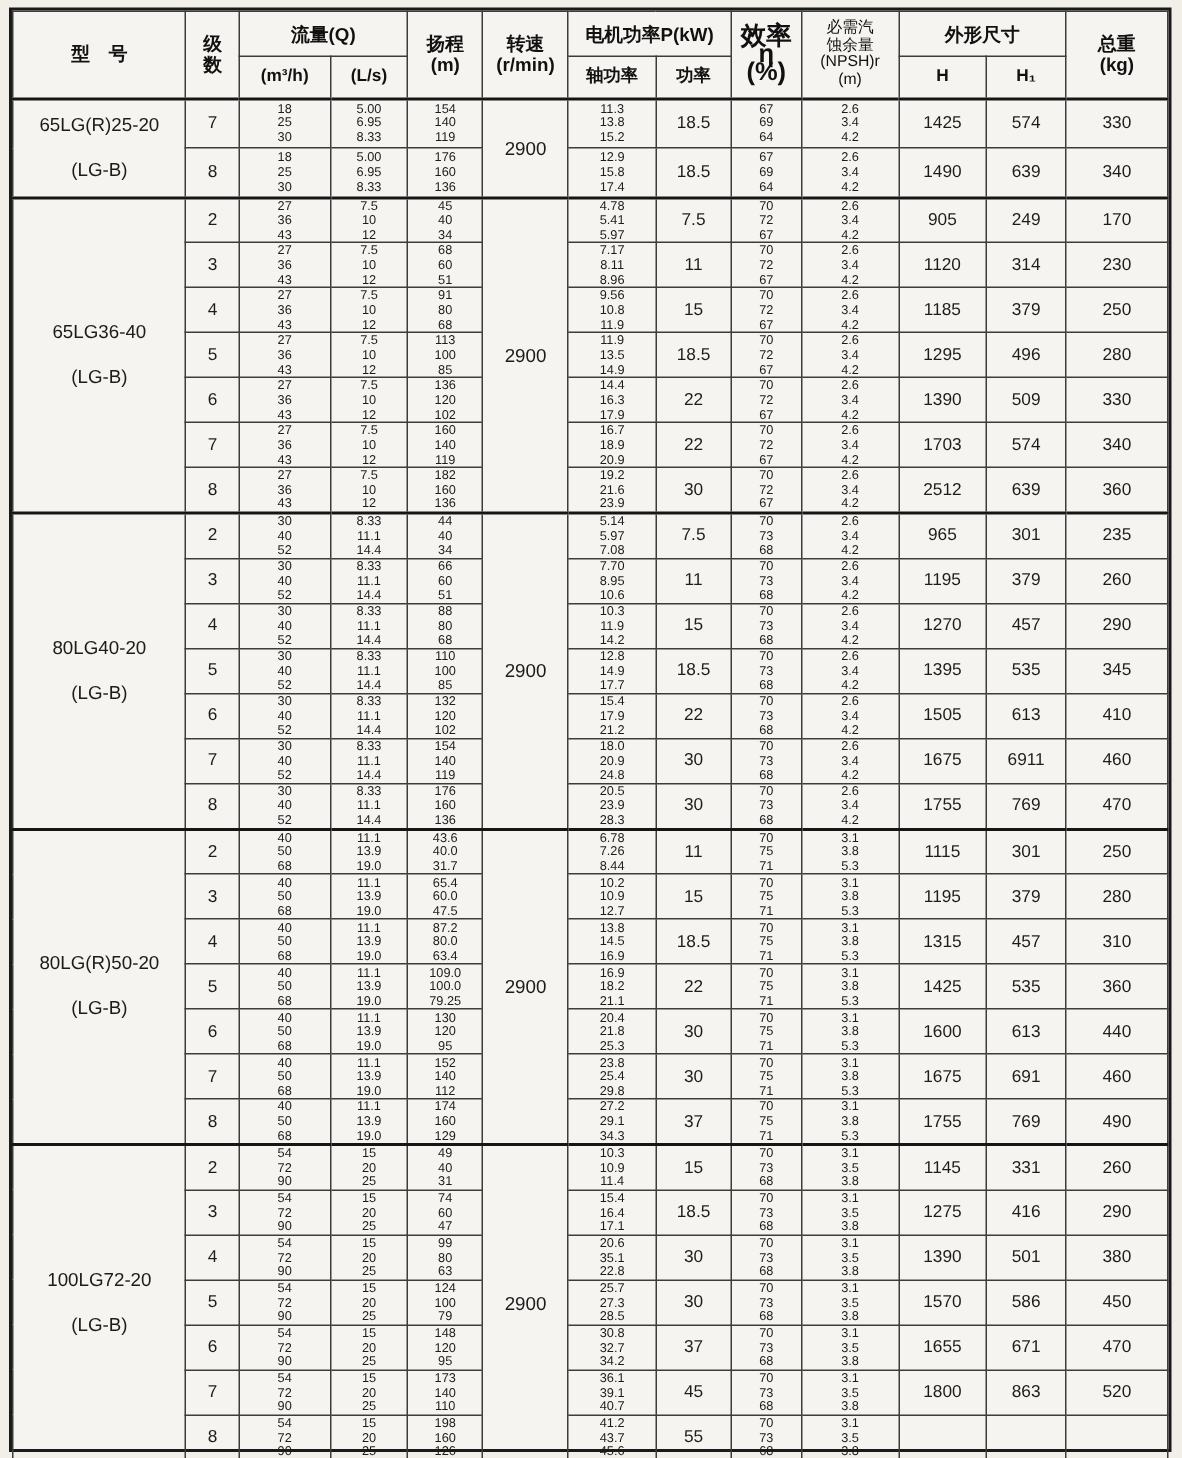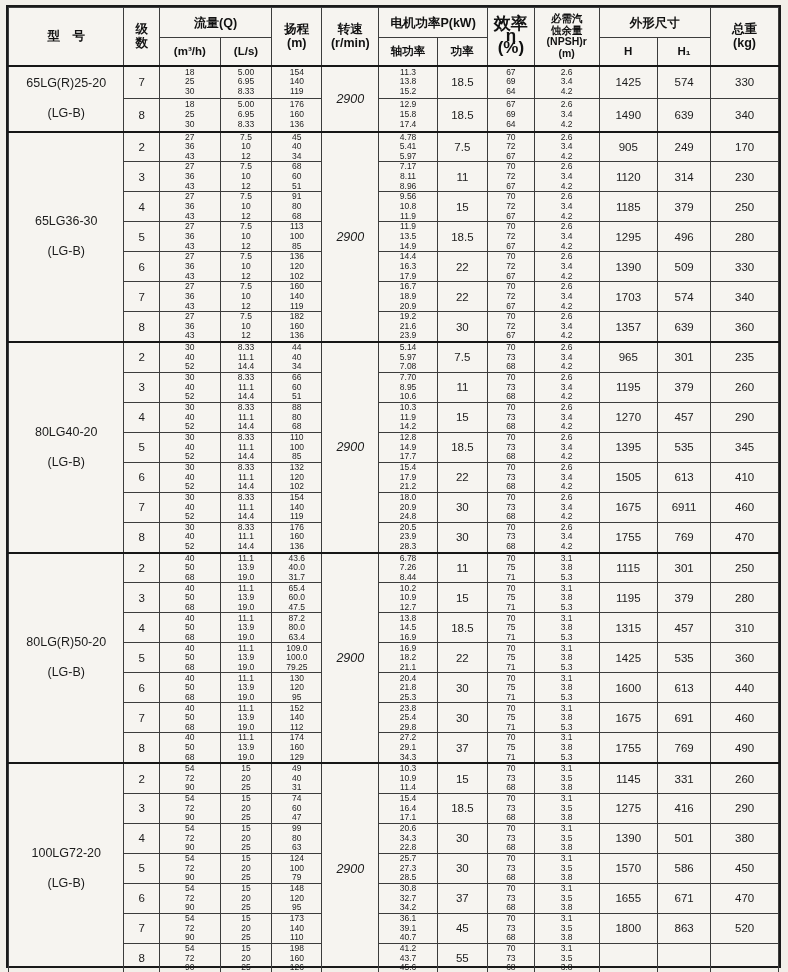--- a/index.html
+++ b/index.html
@@ -6,27 +6,27 @@
   body{width:788px;height:972px;position:relative;font-family:"Liberation Sans","DejaVu Sans",sans-serif;color:#1c1c1c;}
   .page{position:absolute;inset:0;background:#f2efe9;}
   .frame{position:absolute;left:6px;top:5px;right:7px;bottom:4px;border:2.5px solid #1a1a1a;background:#f6f4f0;}
   table{border-collapse:collapse;width:100%;height:100%;table-layout:fixed;}
   th,td{border:1px solid #3c3c3c;text-align:center;vertical-align:middle;padding:0 1px;overflow:hidden;}
   thead th{font-size:12.5px;font-weight:bold;color:#111;line-height:14px;white-space:pre-line;}
   thead .sub{font-size:11.5px;}
   thead tr.h1{height:30px;}
   thead tr.h2{height:28px;}
   thead th.small3{font-size:17px;line-height:12px;}
-  thead th.small4{font-size:10.5px;line-height:11.5px;font-weight:bold;}
+  thead th.small4{font-size:10.5px;line-height:11.5px;font-weight:normal;}
   tbody tr{height:30px;}
   tbody tr.tall{height:33px;}
   td.multi{font-size:8.5px;line-height:9.6px;white-space:pre-line;letter-spacing:0;}
   td.single{font-size:11.5px;}
   td.model{font-size:12.5px;line-height:15px;white-space:pre-line;}
-  td.speed{font-size:12.5px;font-style:italic;}
+  td.speed{font-size:12.5px;}
   tr.sec-top td{border-top:2px solid #161616;}
   thead tr.h2 th{border-bottom:2px solid #161616;}
   .watermark{position:absolute;right:16px;bottom:16px;font-size:24px;font-weight:600;color:#0b0b0b;letter-spacing:0.5px;background:transparent;white-space:nowrap;}
   .watermark .dot{font-size:12px;}
 </style>
 </head>
 <body>
 
 <div class="page">
   <div class="frame">
@@ -126,21 +126,21 @@
 69
 64</td>
             <td class="multi">2.6
 3.4
 4.2</td>
             <td class="single">1490</td>
             <td class="single">639</td>
             <td class="single">340</td>
           </tr>
           <tr class="sec-top">
-            <td class="model" rowspan="7">65LG36-30
+            <td class="model" rowspan="7">65LG36-40
 
 (LG-B)</td>
             <td class="single">2</td>
             <td class="multi">27
 36
 43</td>
             <td class="multi">7.5
 10
 12</td>
             <td class="multi">45
@@ -300,21 +300,21 @@
             <td class="multi">19.2
 21.6
 23.9</td>
             <td class="single">30</td>
             <td class="multi">70
 72
 67</td>
             <td class="multi">2.6
 3.4
 4.2</td>
-            <td class="single">1357</td>
+            <td class="single">2512</td>
             <td class="single">639</td>
             <td class="single">360</td>
           </tr>
           <tr class="sec-top">
             <td class="model" rowspan="7">80LG40-20
 
 (LG-B)</td>
             <td class="single">2</td>
             <td class="multi">30
 40
@@ -728,21 +728,21 @@
             <td class="multi">54
 72
 90</td>
             <td class="multi">15
 20
 25</td>
             <td class="multi">99
 80
 63</td>
             <td class="multi">20.6
-34.3
+35.1
 22.8</td>
             <td class="single">30</td>
             <td class="multi">70
 73
 68</td>
             <td class="multi">3.1
 3.5
 3.8</td>
             <td class="single">1390</td>
             <td class="single">501</td>

